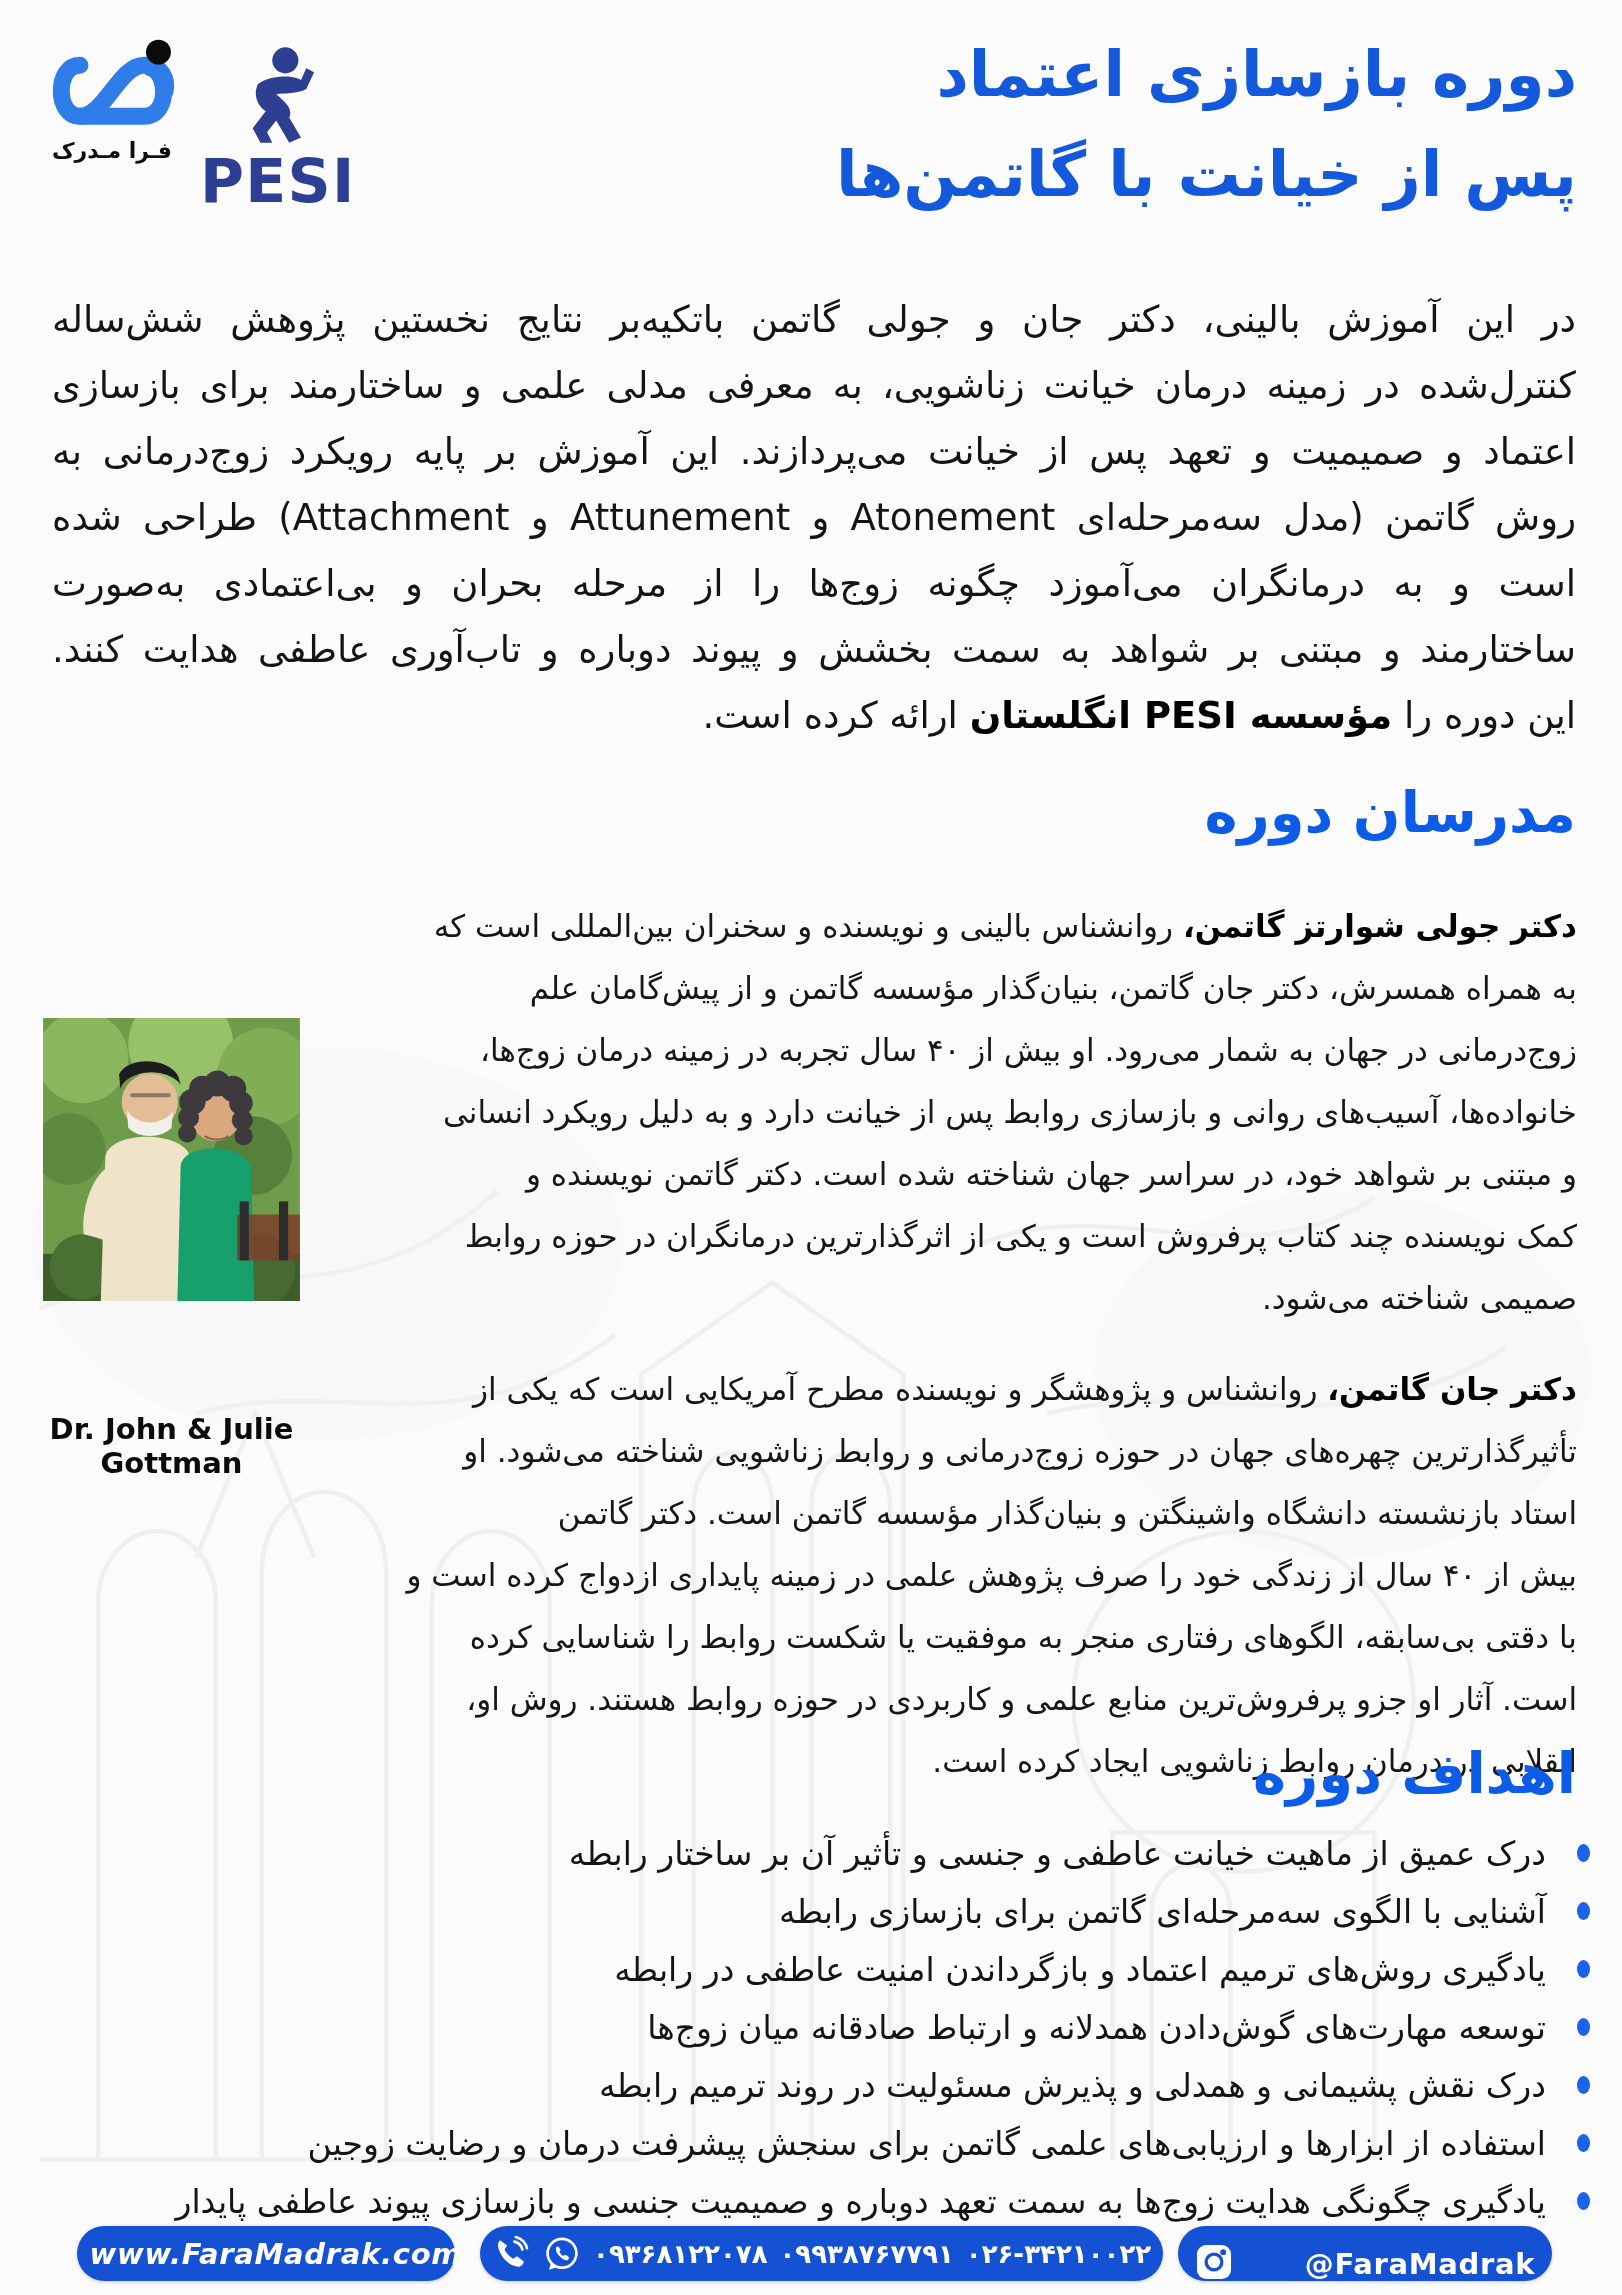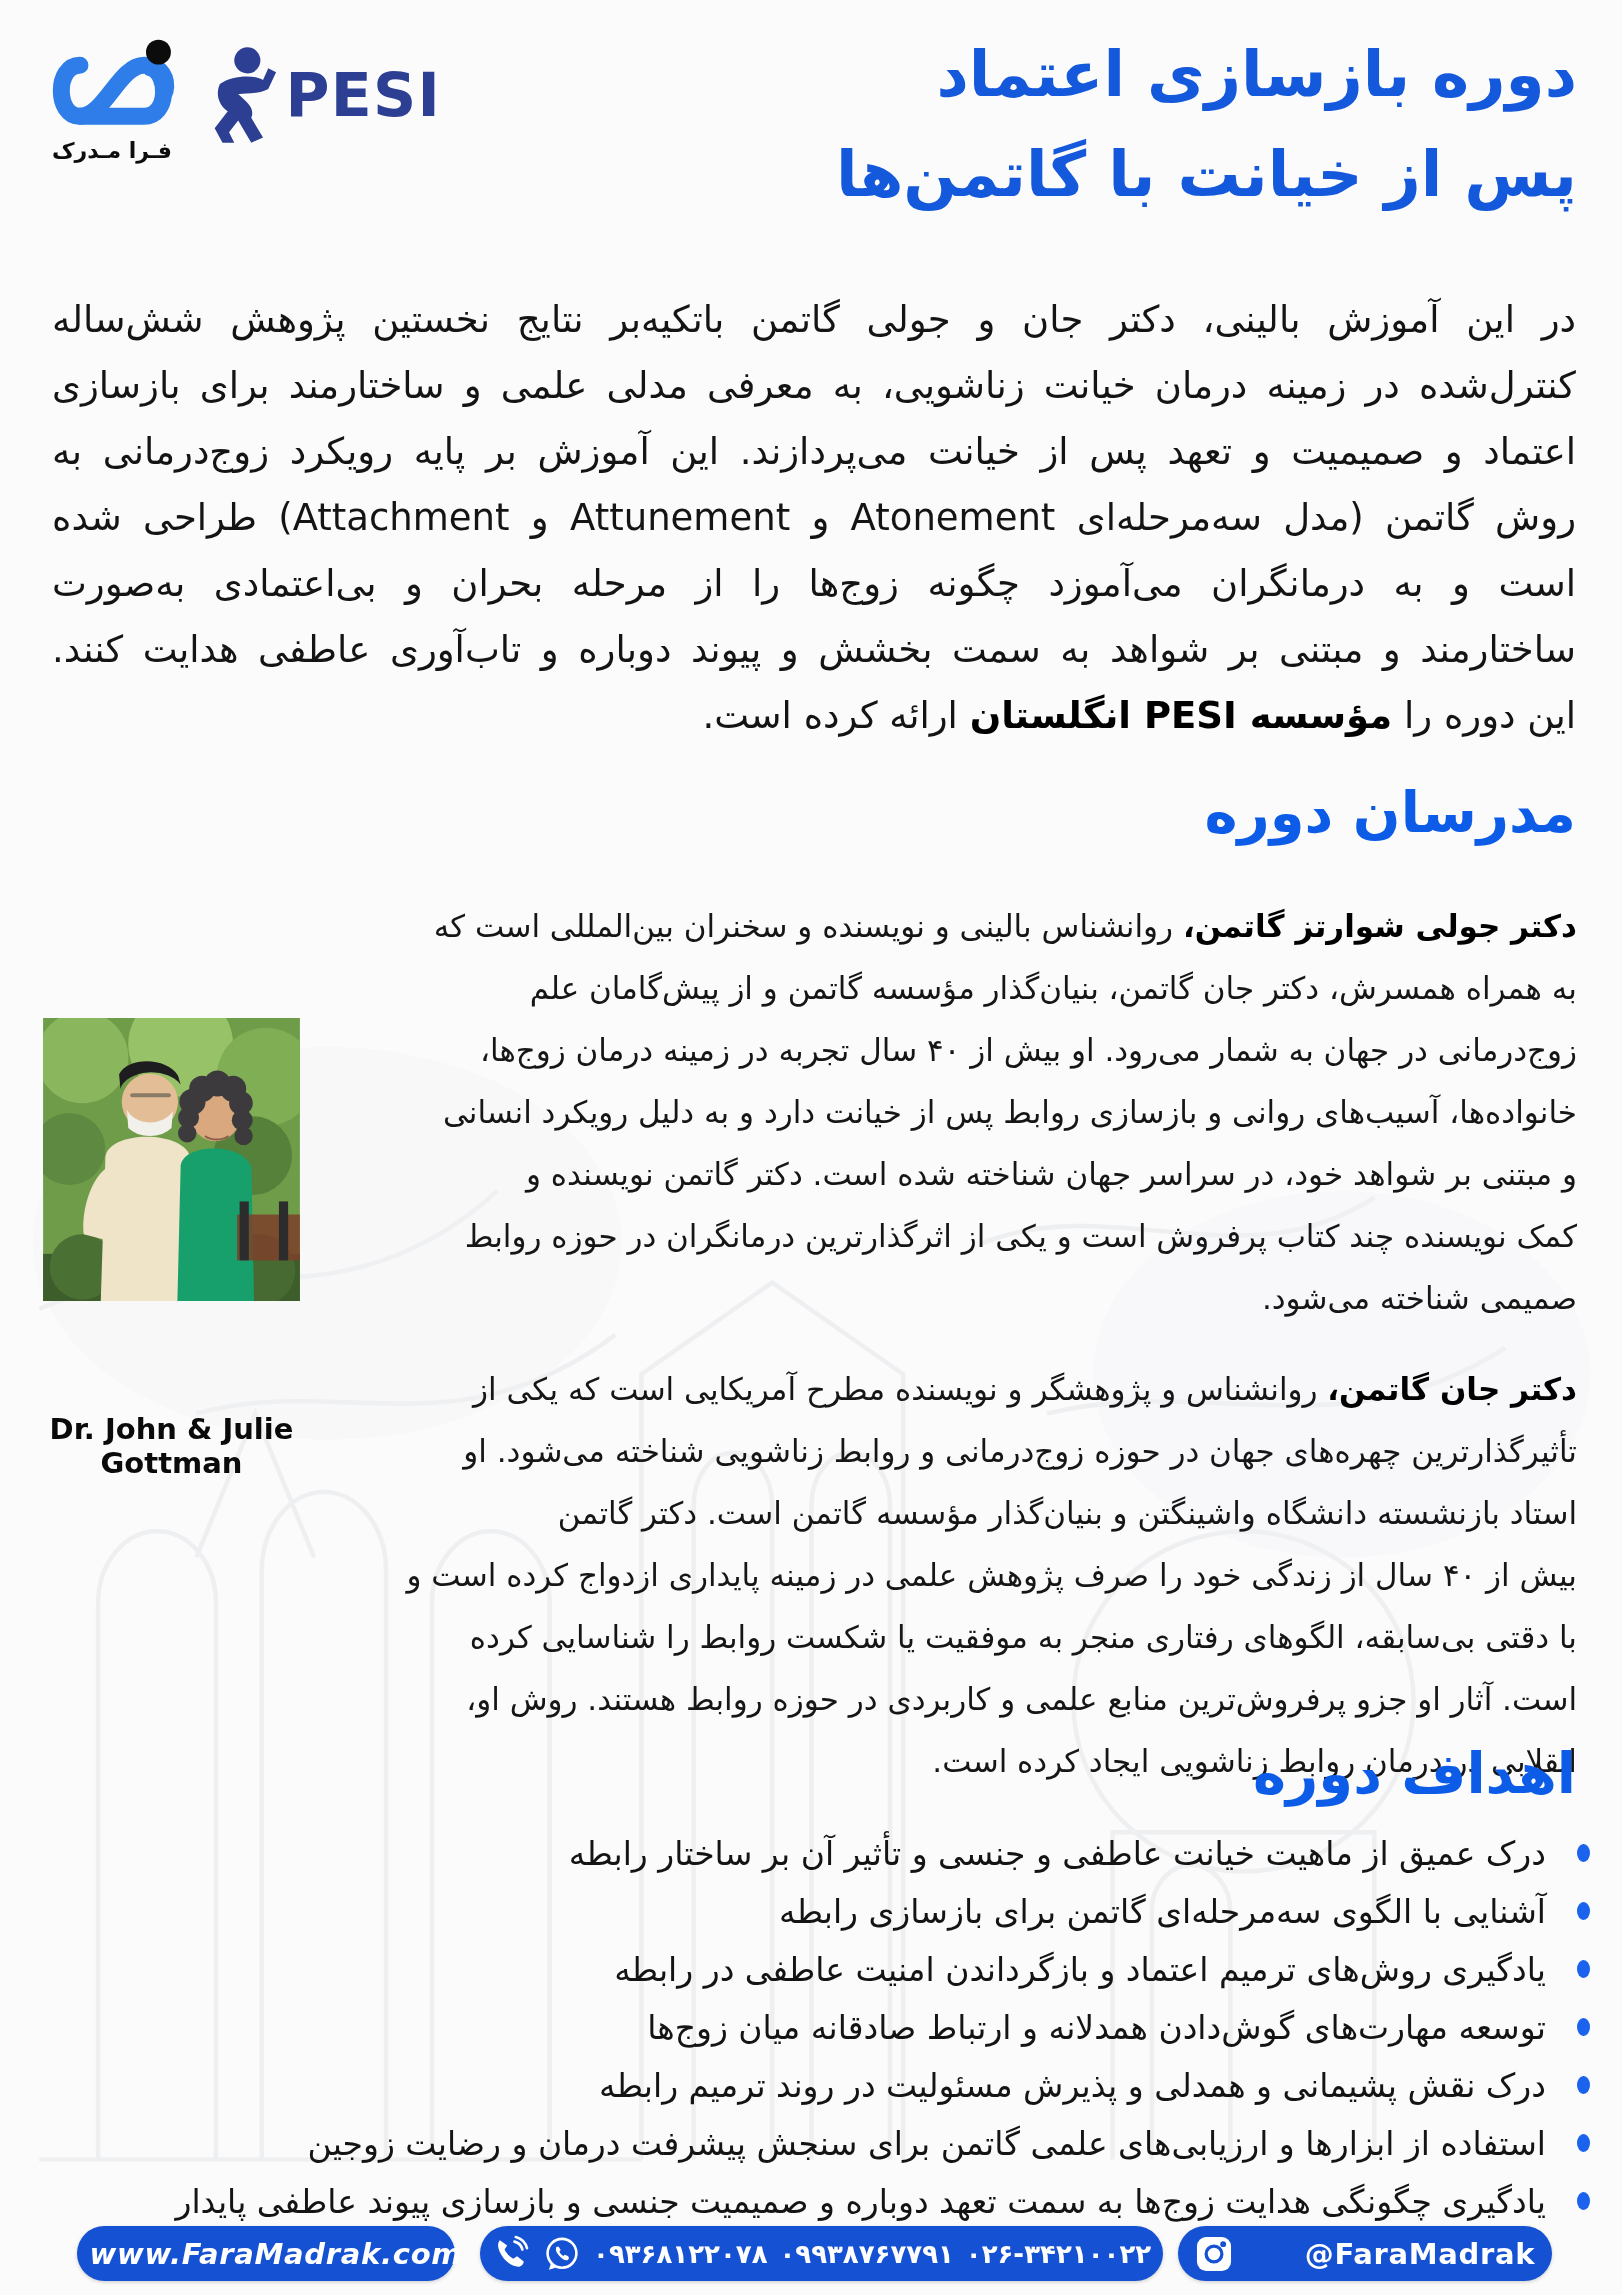--- a/index.html
+++ b/index.html
@@ -10,21 +10,21 @@
     overflow:hidden;
     font-family:"DejaVu Sans", sans-serif;
     color:#161616;
   }
   
   .watermark{position:absolute;left:0;top:916px;width:1623px;height:1309px;opacity:.06;pointer-events:none;}
   
   .fm-logo{position:absolute;left:42px;top:39px;width:140px;}
   .fm-logo svg{display:block;}
   .fm-logo-text{margin-top:3.9px;text-align:center;font-weight:bold;font-size:22px;letter-spacing:2.6px;color:#0d0d0d;direction:rtl;}
-  .pesi-logo{position:absolute;left:200px;top:46px;display:flex;align-items:center;gap:6.5px;}
+  .pesi-logo{position:absolute;left:200px;top:46px;display:flex;align-items:center;gap:6.5px;flex-direction:column;}
   .pesi-text{font-size:60px;font-weight:bold;color:#2c3f92;letter-spacing:1.3px;line-height:1;}
   .page-title{
     position:absolute;top:25px;right:46px;
     direction:rtl;text-align:right;
     font-size:63px;font-weight:bold;line-height:1.58;
     color:#1458dc;
   }
   
   .intro{position:absolute;top:287px;right:47px;left:52px;direction:rtl;font-size:37px;color:#141414;}
   .intro-line{line-height:66px;text-align:justify;text-align-last:justify;}
@@ -48,21 +48,21 @@
   .obj-dot{flex:0 0 auto;width:13px;height:18.3px;border-radius:50%;background:#1b63ee;}
   .obj-text{font-size:33px;color:#141414;white-space:nowrap;}
   
   .pill{
     position:absolute;top:2226px;height:55px;border-radius:29px;
     background:#1551d3;display:flex;align-items:center;direction:ltr;
     color:#fff;font-weight:bold;box-shadow:0 1.3px 3.9px rgba(0,0,0,.18);
   }
   .pill-web{left:77px;width:378px;justify-content:center;gap:19.6px;font-style:italic;}
   .pill-phone{left:480px;width:683px;justify-content:space-evenly;}
-  .pill-insta{left:1178px;width:374px;justify-content:center;gap:72px;}
+  .pill-insta{left:1178px;width:374px;justify-content:center;gap:72px;align-items:flex-end;}
   .pill .label{font-size:29px;letter-spacing:0.7px;}
   .phone-num{font-size:26px;letter-spacing:1.3px;}
   .phone-icons{display:flex;align-items:center;gap:14.4px;}
   .icon{display:block;}
 </style>
 </head>
 <body>
 
 <div class="page">
 

